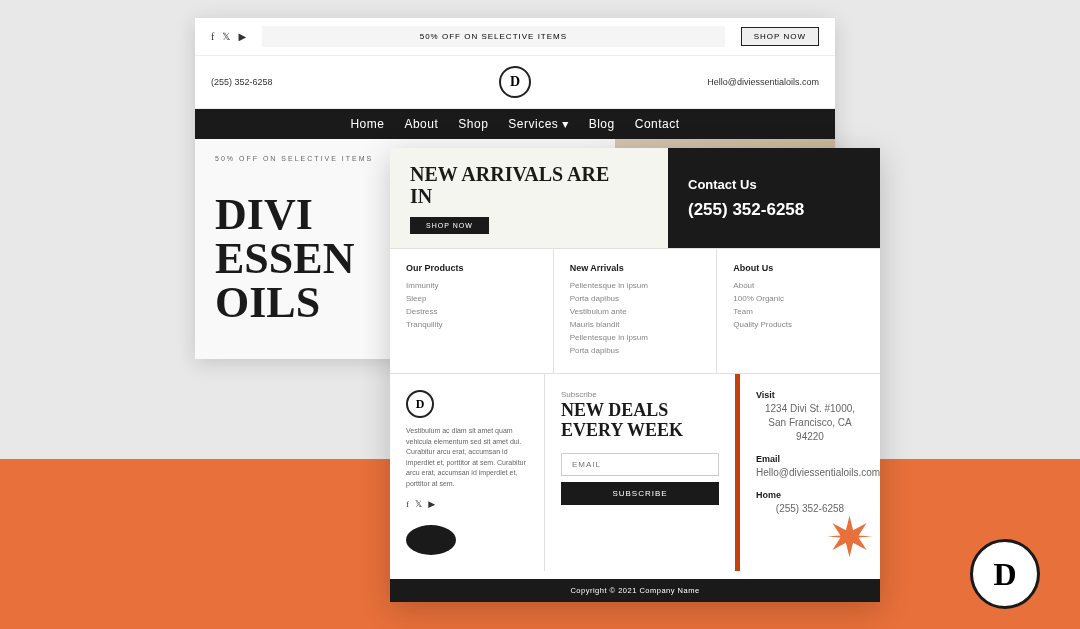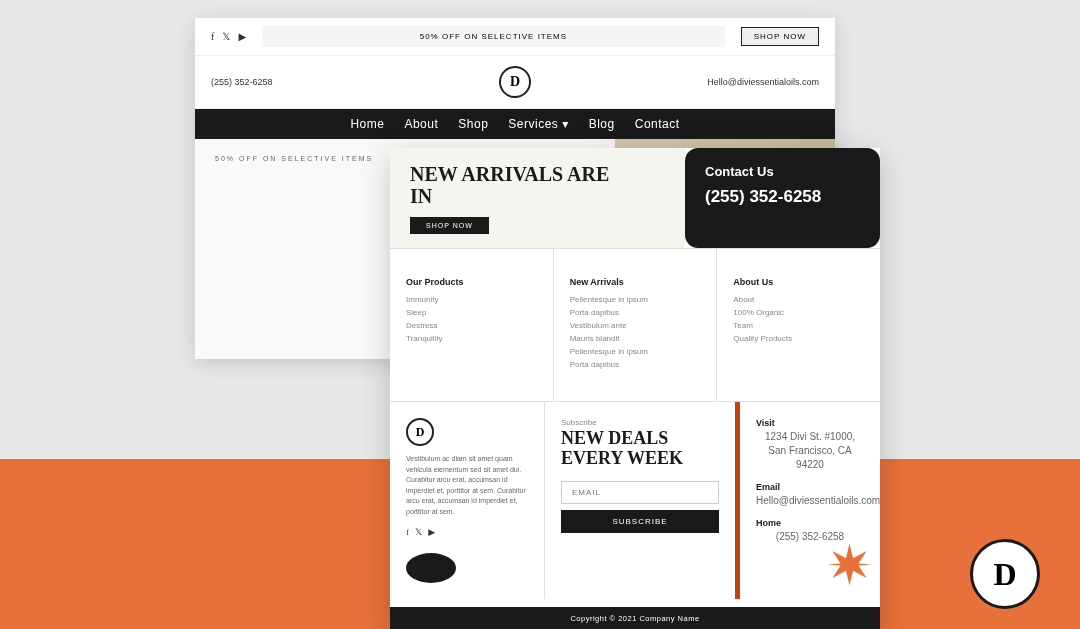--- a/index.html
+++ b/index.html
@@ -222,27 +222,27 @@
       color: #fff;
       padding: 5px 16px;
       font-size: 7px;
       font-family: sans-serif;
       letter-spacing: 1px;
       text-transform: uppercase;
       cursor: pointer;
       border: none;
     }
     .contact-us-section {
-      width: 195px;
+      width: 212px;
       background: #1a1a1a;
       color: #fff;
       padding: 16px 20px;
       display: flex;
       flex-direction: column;
-      border-radius: 13px;
+      justify-content: center;
     }
     .contact-us-title {
       font-size: 13px;
       font-weight: bold;
       font-family: sans-serif;
       margin-bottom: 8px;
     }
     .contact-us-phone {
       font-size: 17px;
       font-weight: bold;
@@ -250,21 +250,21 @@
     }
 
     
     .footer-links {
       display: flex;
       border-top: 1px solid #e0e0e0;
       border-bottom: 1px solid #e0e0e0;
     }
     .footer-col {
       flex: 1;
-      padding: 28px 16px;
+      padding: 14px 16px;
       border-right: 1px solid #e0e0e0;
     }
     .footer-col:last-child { border-right: none; }
     .footer-col-title {
       font-size: 9px;
       font-weight: bold;
       font-family: sans-serif;
       color: #1a1a1a;
       margin-bottom: 8px;
     }
@@ -466,20 +466,23 @@
     <span>Home</span>
     <span>About</span>
     <span>Shop</span>
     <span>Services ▾</span>
     <span>Blog</span>
     <span>Contact</span>
   </div>
 
   <div class="back-hero">
     <div class="back-promo-text">50% OFF ON SELECTIVE ITEMS</div>
+    <div>
+      <div class="back-hero-title">DIVI<br>ESSEN<br>OILS</div>
+    </div>
     <div class="back-hero-img">
       <div class="bottle-shape"></div>
       <div class="blue-flowers"></div>
     </div>
   </div>
 </div>
 
 <div class="website-front">
 
   <div class="front-top">

